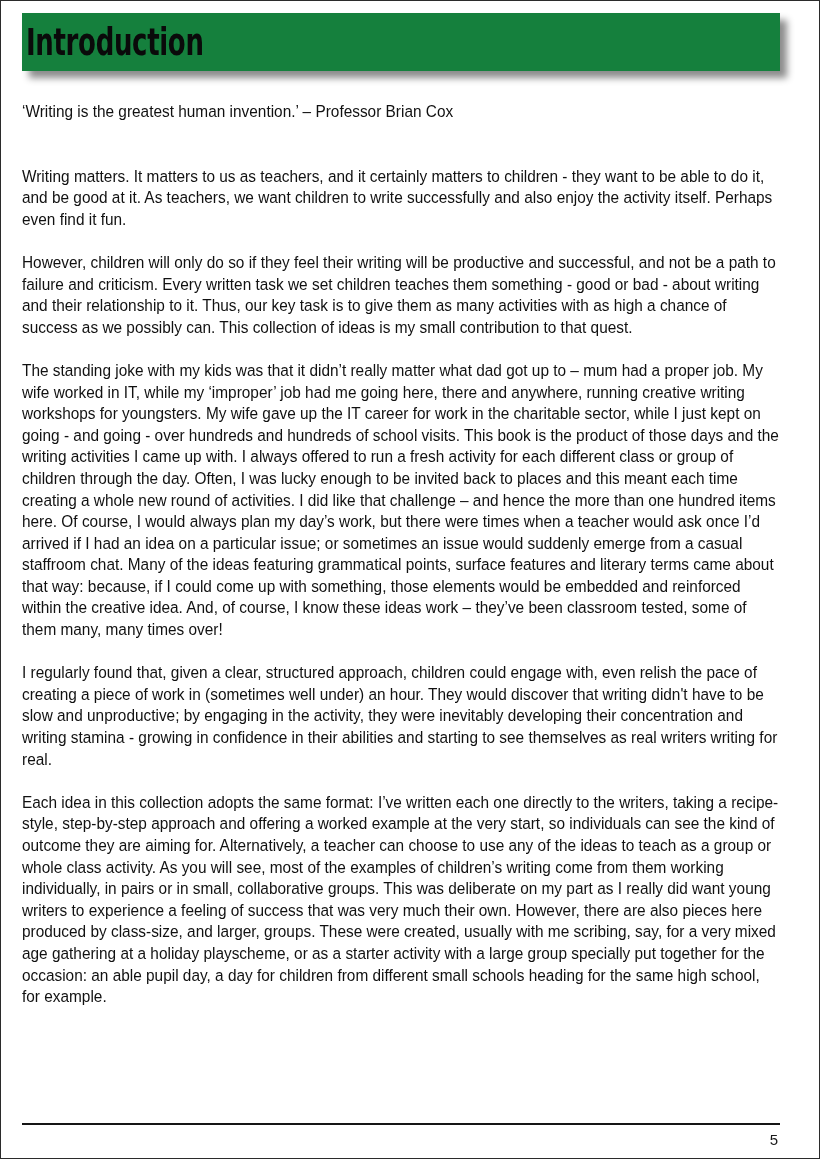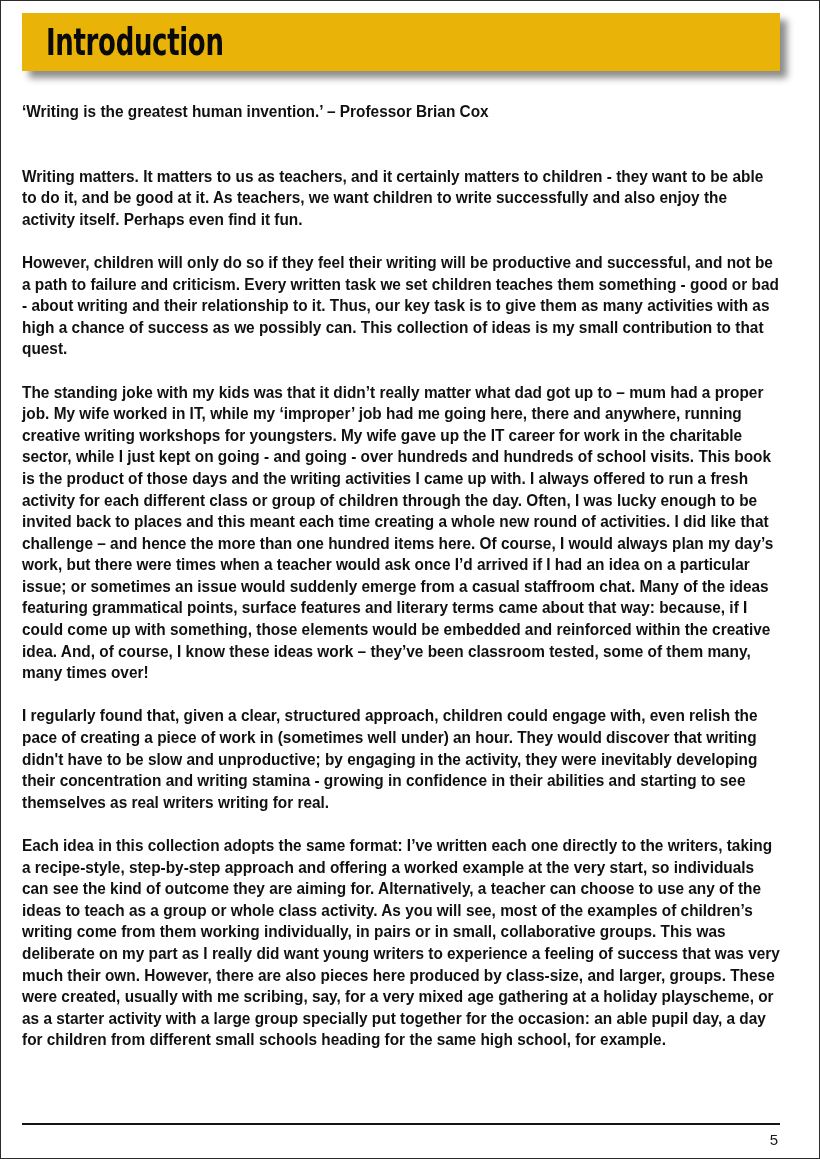--- a/index.html
+++ b/index.html
@@ -19,47 +19,46 @@
     font-family: "Liberation Sans", "DejaVu Sans", sans-serif;
   }
 
   
   .header-banner {
     position: absolute;
     left: 21px;
     top: 12px;
     width: 758px;
     height: 58px;
-    background: #eab308;
+    background: #15803d;
     box-shadow: 7px 7px 7px rgba(0, 0, 0, 0.45);
     display: flex;
     align-items: center;
     box-sizing: border-box;
-    padding-left: 24px;
+    padding-left: 4px;
   }
 
   .header-title {
     font-family: "DejaVu Sans Condensed", "Liberation Sans Narrow", "Liberation Sans", sans-serif;
     font-weight: 700;
     font-size: 37px;
     line-height: 1;
     letter-spacing: -0.4px;
     color: #0a0a0a;
     transform: scaleX(0.78);
     transform-origin: left center;
     white-space: nowrap;
   }
 
   
   .content {
     position: absolute;
     left: 21px;
     top: 100px;
     width: 758px;
-    font-weight: bold;
   }
 
   .body-text {
     font-family: "Liberation Sans Narrow", "Liberation Sans", "DejaVu Sans Condensed", sans-serif;
     font-size: 17.4px;
     line-height: 21.6px;
     color: #111111;
     transform: scaleX(0.885);
     transform-origin: left top;
     width: 113%;

